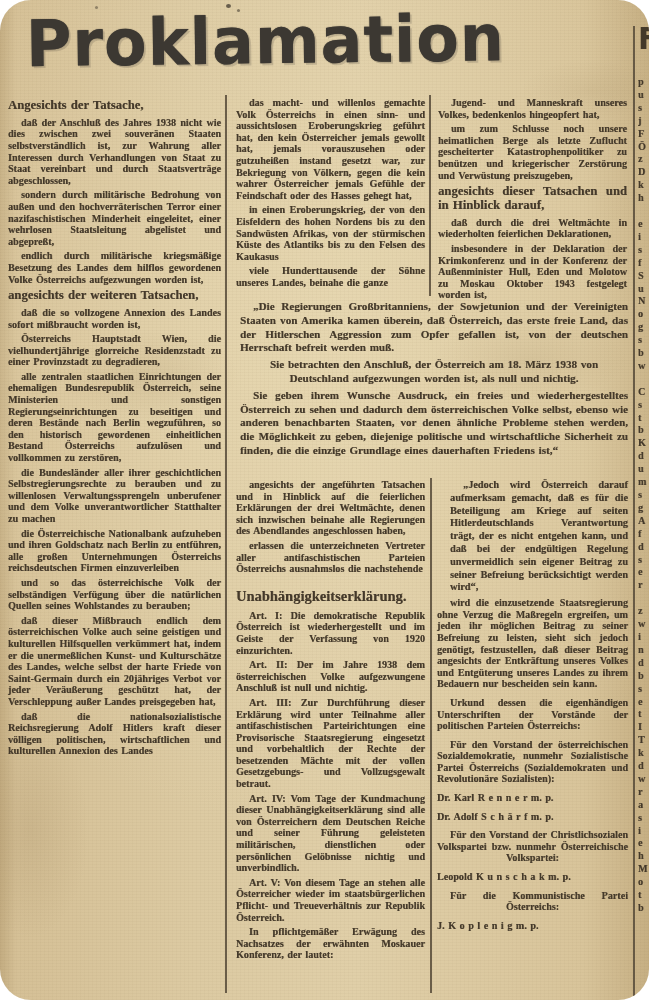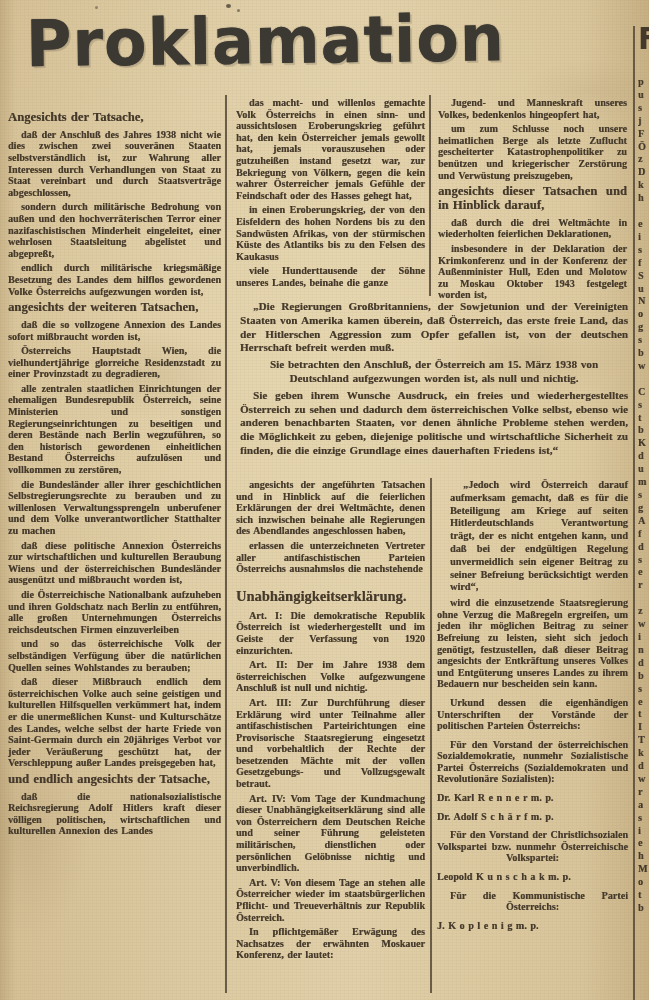--- a/index.html
+++ b/index.html
@@ -3,20 +3,21 @@
 <meta charset="utf-8">
 <style>
   html,body{margin:0;padding:0;}
   .sheet{
     position:relative; width:649px; height:1000px; overflow:hidden;
     background:
       radial-gradient(ellipse 120% 80% at 48% 35%, rgba(236,222,184,.55) 0%, rgba(0,0,0,0) 60%),
       linear-gradient(90deg,#c3ac81 0,#d5c096 2.5%,#dccaa2 30%,#e0cfa8 55%,#d8c49a 90%,#c6af83 100%),
       #d8c49a;
     font-family:"Liberation Serif", serif;
+    border-radius:31px;
   }
   .grain{position:absolute;inset:0;pointer-events:none;
     background:
       repeating-linear-gradient(0deg, rgba(110,88,55,.035) 0 1px, rgba(0,0,0,0) 1px 3px),
       repeating-linear-gradient(90deg, rgba(110,88,55,.028) 0 1px, rgba(0,0,0,0) 1px 4px);}
   .stain{position:absolute;border-radius:50%;pointer-events:none;}
   .s1{left:60px;top:330px;width:180px;height:90px;background:radial-gradient(ellipse,rgba(120,92,50,.10),rgba(0,0,0,0) 70%);}
   .s2{left:430px;top:320px;width:200px;height:80px;background:radial-gradient(ellipse,rgba(120,92,50,.09),rgba(0,0,0,0) 70%);}
   .s3{left:-30px;top:720px;width:120px;height:220px;background:radial-gradient(ellipse,rgba(110,82,45,.10),rgba(0,0,0,0) 70%);}
   .s4{left:520px;top:60px;width:140px;height:60px;background:radial-gradient(ellipse,rgba(120,92,50,.08),rgba(0,0,0,0) 70%);}
@@ -79,55 +80,53 @@
   <div class="speck sp2"></div>
   <div class="speck sp3"></div>
 
   <div class="title">Proklamation</div>
 
   <div class="rule r1"></div>
   <div class="rule r2a"></div>
   <div class="rule r2b"></div>
   <div class="rule r3"></div>
 
-  <div class="col" style="left:8px;top:95px;width:213px;margin-top:12px;">
+  <div class="col" style="left:8px;top:95px;width:213px;">
     <p class="h">Angesichts der Tatsache,</p>
     <p>daß der Anschluß des Jahres 1938 nicht wie dies zwischen zwei souveränen Staaten selbstverständlich ist, zur Wahrung aller Interessen durch Verhandlungen von Staat zu Staat vereinbart und durch Staatsverträge abgeschlossen,</p>
     <p>sondern durch militärische Bedrohung von außen und den hochverräterischen Terror einer nazifaschistischen Minderheit eingeleitet, einer wehrlosen Staatsleitung abgelistet und abgepreßt,</p>
     <p>endlich durch militärische kriegsmäßige Besetzung des Landes dem hilflos gewordenen Volke Österreichs aufgezwungen worden ist,</p>
     <p class="h">angesichts der weiteren Tatsachen,</p>
     <p>daß die so vollzogene Annexion des Landes sofort mißbraucht worden ist,</p>
     <p>Österreichs Hauptstadt Wien, die vielhundertjährige glorreiche Residenzstadt zu einer Provinzstadt zu degradieren,</p>
     <p>alle zentralen staatlichen Einrichtungen der ehemaligen Bundesrepublik Österreich, seine Ministerien und sonstigen Regierungseinrichtungen zu beseitigen und deren Bestände nach Berlin wegzuführen, so den historisch gewordenen einheitlichen Bestand Österreichs aufzulösen und vollkommen zu zerstören,</p>
     <p>die Bundesländer aller ihrer geschichtlichen Selbstregierungsrechte zu berauben und zu willenlosen Verwaltungssprengeln unberufener und dem Volke unverantwortlicher Statthalter zu machen</p>
-    <p>daß diese politische Annexion Österreichs zur wirtschaftlichen und kulturellen Beraubung Wiens und der österreichischen Bundesländer ausgenützt und mißbraucht worden ist,</p>
     <p>die Österreichische Nationalbank aufzuheben und ihren Goldschatz nach Berlin zu entführen, alle großen Unternehmungen Österreichs reichsdeutschen Firmen einzuverleiben</p>
     <p>und so das österreichische Volk der selbständigen Verfügung über die natürlichen Quellen seines Wohlstandes zu berauben;</p>
     <p>daß dieser Mißbrauch endlich dem österreichischen Volke auch seine geistigen und kulturellen Hilfsquellen verkümmert hat, indem er die unermeßlichen Kunst- und Kulturschätze des Landes, welche selbst der harte Friede von Saint-Germain durch ein 20jähriges Verbot vor jeder Veräußerung geschützt hat, der Verschleppung außer Landes preisgegeben hat,</p>
-    <p class="h">und endlich angesichts der Tatsache,</p>
     <p>daß die nationalsozialistische Reichsregierung Adolf Hitlers kraft dieser völligen politischen, wirtschaftlichen und kulturellen Annexion des Landes</p>
   </div>
 
   <div class="col" style="left:236px;top:97px;width:189px;">
     <p>das macht- und willenlos gemachte Volk Österreichs in einen sinn- und aussichtslosen Eroberungskrieg geführt hat, den kein Österreicher jemals gewollt hat, jemals vorauszusehen oder gutzuheißen instand gesetzt war, zur Bekriegung von Völkern, gegen die kein wahrer Österreicher jemals Gefühle der Feindschaft oder des Hasses gehegt hat,</p>
     <p>in einen Eroberungskrieg, der von den Eisfeldern des hohen Nordens bis zu den Sandwüsten Afrikas, von der stürmischen Küste des Atlantiks bis zu den Felsen des Kaukasus</p>
     <p>viele Hunderttausende der Söhne unseres Landes, beinahe die ganze</p>
   </div>
 
   <div class="col" style="left:438px;top:97px;width:189px;">
     <p>Jugend- und Manneskraft unseres Volkes, bedenkenlos hingeopfert hat,</p>
     <p>um zum Schlusse noch unsere heimatlichen Berge als letzte Zuflucht gescheiterter Katastrophenpolitiker zu benützen und kriegerischer Zerstörung und Verwüstung preiszugeben,</p>
     <p class="h">angesichts dieser Tatsachen und in Hinblick darauf,</p>
     <p>daß durch die drei Weltmächte in wiederholten feierlichen Deklarationen,</p>
     <p>insbesondere in der Deklaration der Krimkonferenz und in der Konferenz der Außenminister Hull, Eden und Molotow zu Moskau Oktober 1943 festgelegt worden ist,</p>
   </div>
 
   <div class="wideq" style="left:240px;top:300px;width:388px;">
     <p>„Die Regierungen Großbritanniens, der Sowjetunion und der Vereinigten Staaten von Amerika kamen überein, daß Österreich, das erste freie Land, das der Hitlerschen Aggression zum Opfer gefallen ist, von der deutschen Herrschaft befreit werden muß.</p>
-    <p class="centered">Sie betrachten den Anschluß, der Österreich am 15. März 1938 von Deutschland aufgezwungen worden ist, als null und nichtig.</p>
+    <p class="centered">Sie betrachten den Anschluß, der Österreich am 18. März 1938 von Deutschland aufgezwungen worden ist, als null und nichtig.</p>
     <p>Sie geben ihrem Wunsche Ausdruck, ein freies und wiederhergestelltes Österreich zu sehen und dadurch dem österreichischen Volke selbst, ebenso wie anderen benachbarten Staaten, vor denen ähnliche Probleme stehen werden, die Möglichkeit zu geben, diejenige politische und wirtschaftliche Sicherheit zu finden, die die einzige Grundlage eines dauerhaften Friedens ist,“</p>
   </div>
 
   <div class="col" style="left:236px;top:479px;width:189px;">
     <p>angesichts der angeführten Tatsachen und in Hinblick auf die feierlichen Erklärungen der drei Weltmächte, denen sich inzwischen beinahe alle Regierungen des Abendlandes angeschlossen haben,</p>
     <p>erlassen die unterzeichneten Vertreter aller antifaschistischen Parteien Österreichs ausnahmslos die nachstehende</p>
     <p class="h hbig">Unabhängigkeitserklärung.</p>
     <p>Art. I: Die demokratische Republik Österreich ist wiederhergestellt und im Geiste der Verfassung von 1920 einzurichten.</p>
     <p>Art. II: Der im Jahre 1938 dem österreichischen Volke aufgezwungene Anschluß ist null und nichtig.</p>
     <p>Art. III: Zur Durchführung dieser Erklärung wird unter Teilnahme aller antifaschistischen Parteirichtungen eine Provisorische Staatsregierung eingesetzt und vorbehaltlich der Rechte der besetzenden Mächte mit der vollen Gesetzgebungs- und Vollzugsgewalt betraut.</p>

